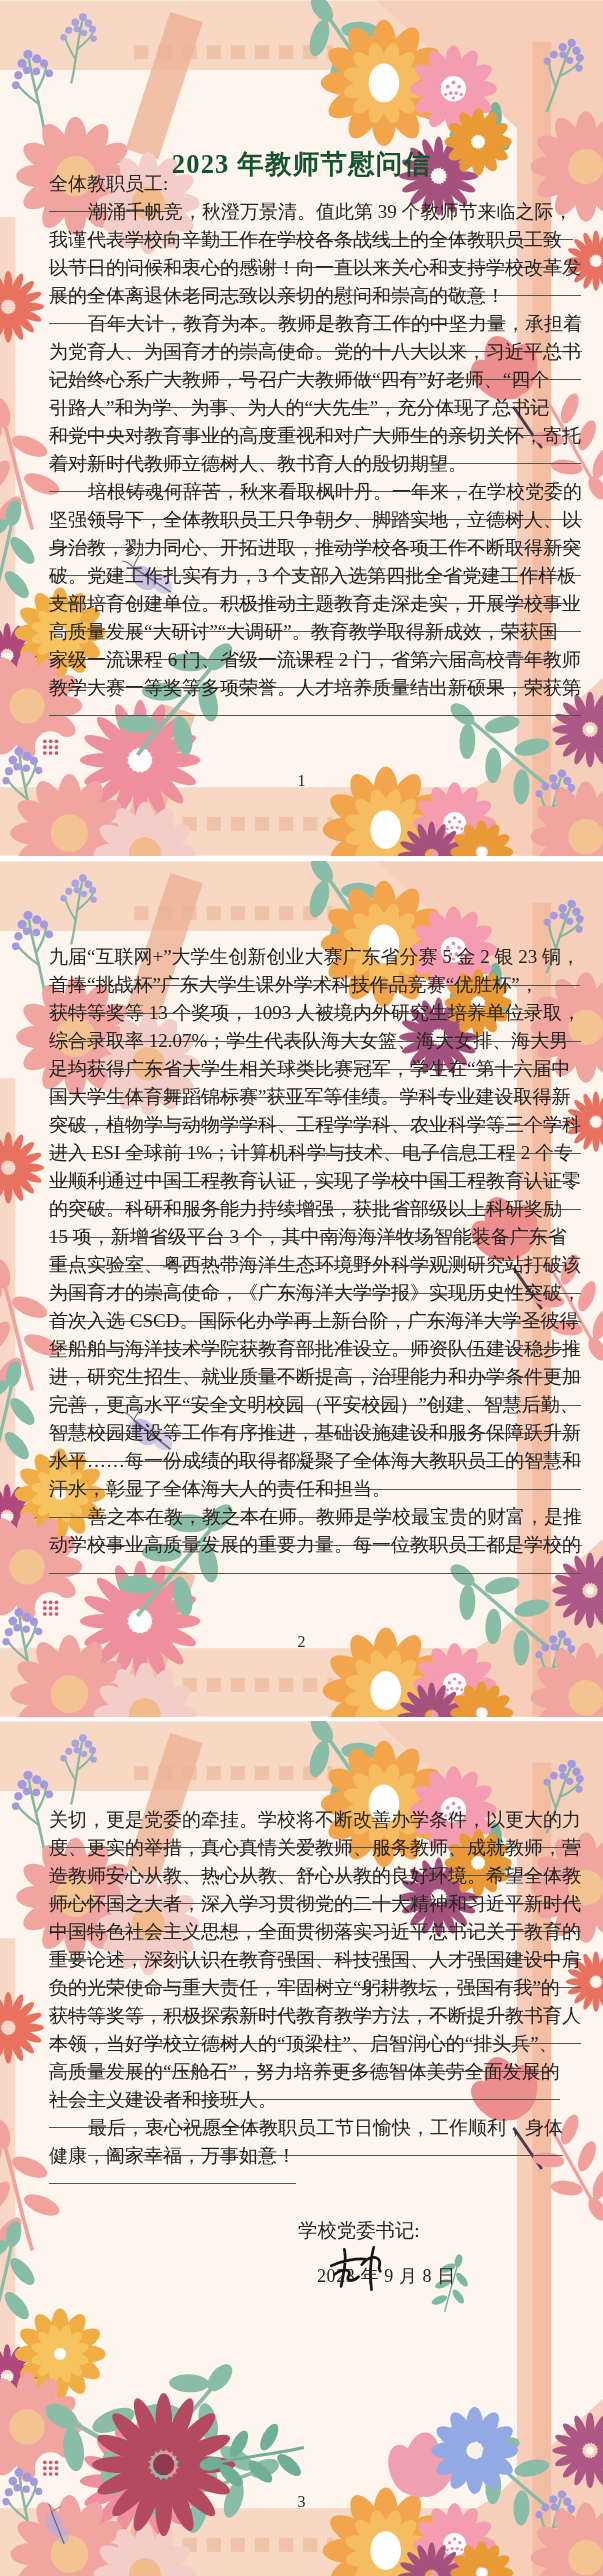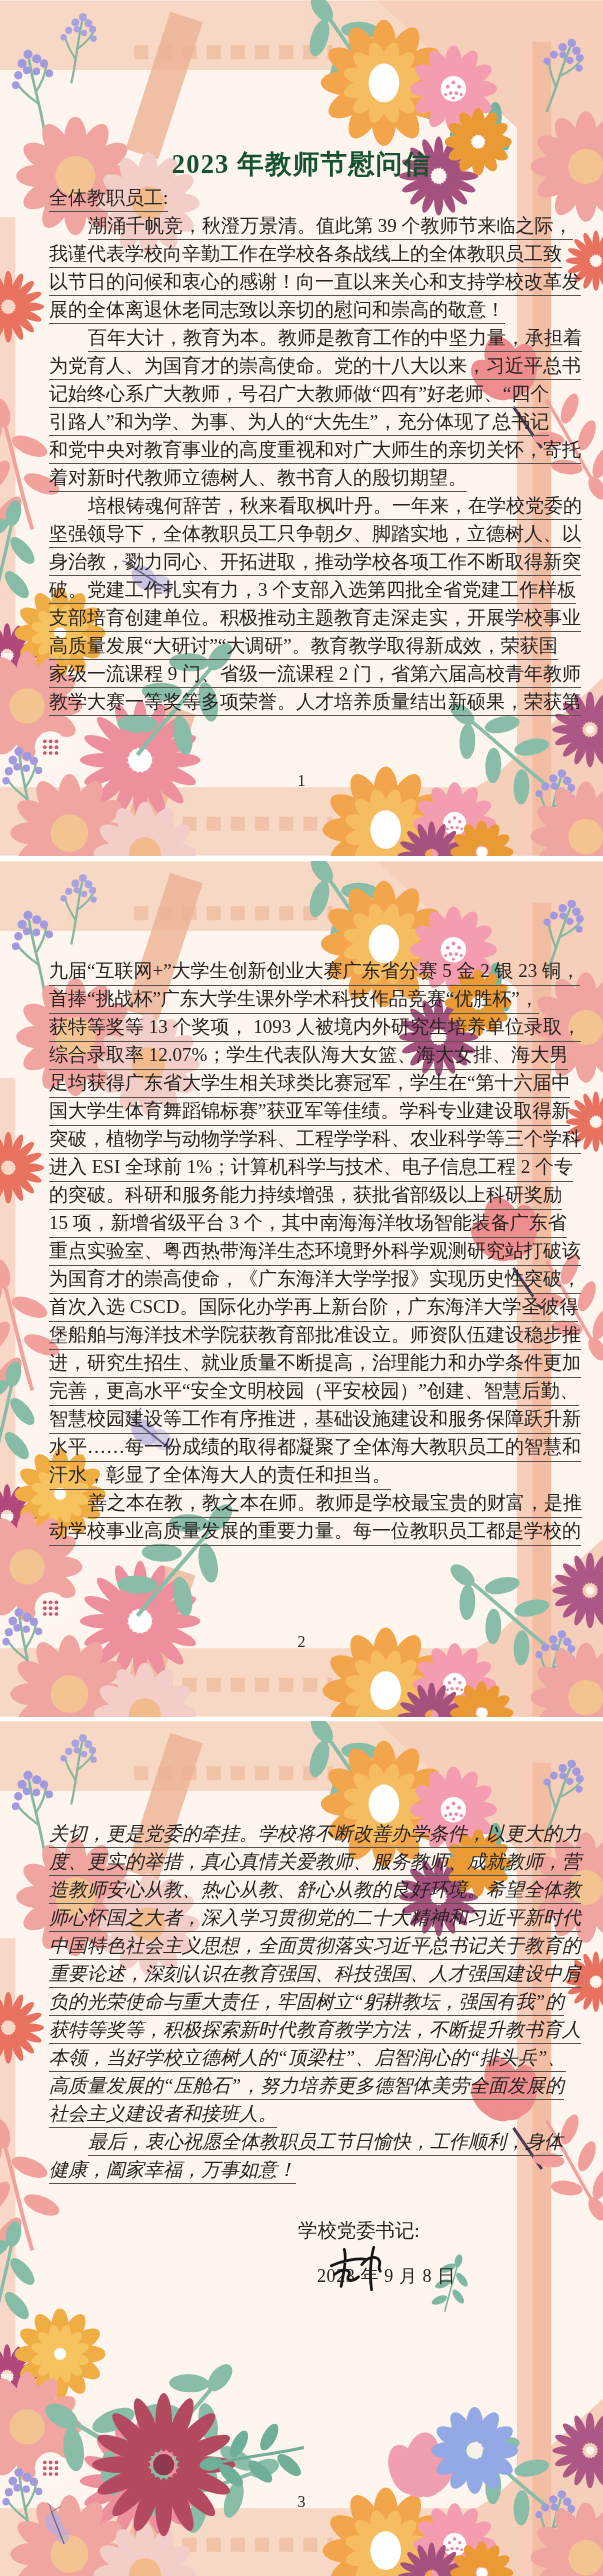--- a/index.html
+++ b/index.html
@@ -19,26 +19,26 @@
   .deco{position:absolute;left:0;top:0;pointer-events:none;}
   .content{position:absolute;left:0;top:0;width:100%;height:100%;}
   .doc-title{
     position:absolute;top:128px;left:0;width:100%;
     text-align:center;font-size:26.5px;font-weight:700;color:#14532d;
     letter-spacing:1.2px;
   }
   .salutation{position:absolute;top:184px;left:49px;height:28px;display:flex;align-items:flex-end;}
   .salutation span,.tline span{
     font-size:19px;line-height:1.18;color:#262320;
-    border-bottom:1.2px solid #57524a;padding-bottom:2px;white-space:nowrap;
+    border-bottom:1.2px solid #57524a;padding-bottom:16px;white-space:nowrap;
   }
   .body-lines{position:absolute;left:49px;}
   .p1-lines{top:212px;text-align:right;}
   .p2-lines{top:97px;}
-  .p3-lines{top:99px;font-style:italic;}
+  .p3-lines{top:99px;}
   .tline{height:28px;display:flex;align-items:flex-end;}
   .tline.ind{padding-left:39px;}
   .page-num{
     position:absolute;top:772px;left:0;width:100%;
     text-align:center;font-size:16px;color:#2b2b2b;
   }
   .sig-row{
     position:absolute;top:496px;left:298px;
     display:flex;align-items:center;flex-direction:column;
   }
@@ -291,21 +291,21 @@
       <div class="tline">
           <span>破。党建工作扎实有力，3 个支部入选第四批全省党建工作样板</span>
         </div>
       <div class="tline">
           <span>支部培育创建单位。积极推动主题教育走深走实，开展学校事业</span>
         </div>
       <div class="tline">
           <span>高质量发展“大研讨”“大调研”。教育教学取得新成效，荣获国</span>
         </div>
       <div class="tline">
-          <span>家级一流课程 9 门、省级一流课程 2 门，省第六届高校青年教师</span>
+          <span>家级一流课程 6 门、省级一流课程 2 门，省第六届高校青年教师</span>
         </div>
       <div class="tline">
           <span>教学大赛一等奖等多项荣誉。人才培养质量结出新硕果，荣获第</span>
         </div>
     </div>
     <div class="page-num">1</div>
   </div>
 </section>
 
 <div class="page-gap"></div>
@@ -333,20 +333,23 @@
           <span>足均获得广东省大学生相关球类比赛冠军，学生在“第十六届中</span>
         </div>
       <div class="tline">
           <span>国大学生体育舞蹈锦标赛”获亚军等佳绩。学科专业建设取得新</span>
         </div>
       <div class="tline">
           <span>突破，植物学与动物学学科、工程学学科、农业科学等三个学科</span>
         </div>
       <div class="tline">
           <span>进入 ESI 全球前 1%；计算机科学与技术、电子信息工程 2 个专</span>
+        </div>
+      <div class="tline">
+          <span>业顺利通过中国工程教育认证，实现了学校中国工程教育认证零</span>
         </div>
       <div class="tline">
           <span>的突破。科研和服务能力持续增强，获批省部级以上科研奖励</span>
         </div>
       <div class="tline">
           <span>15 项，新增省级平台 3 个，其中南海海洋牧场智能装备广东省</span>
         </div>
       <div class="tline">
           <span>重点实验室、粤西热带海洋生态环境野外科学观测研究站打破该</span>
         </div>

